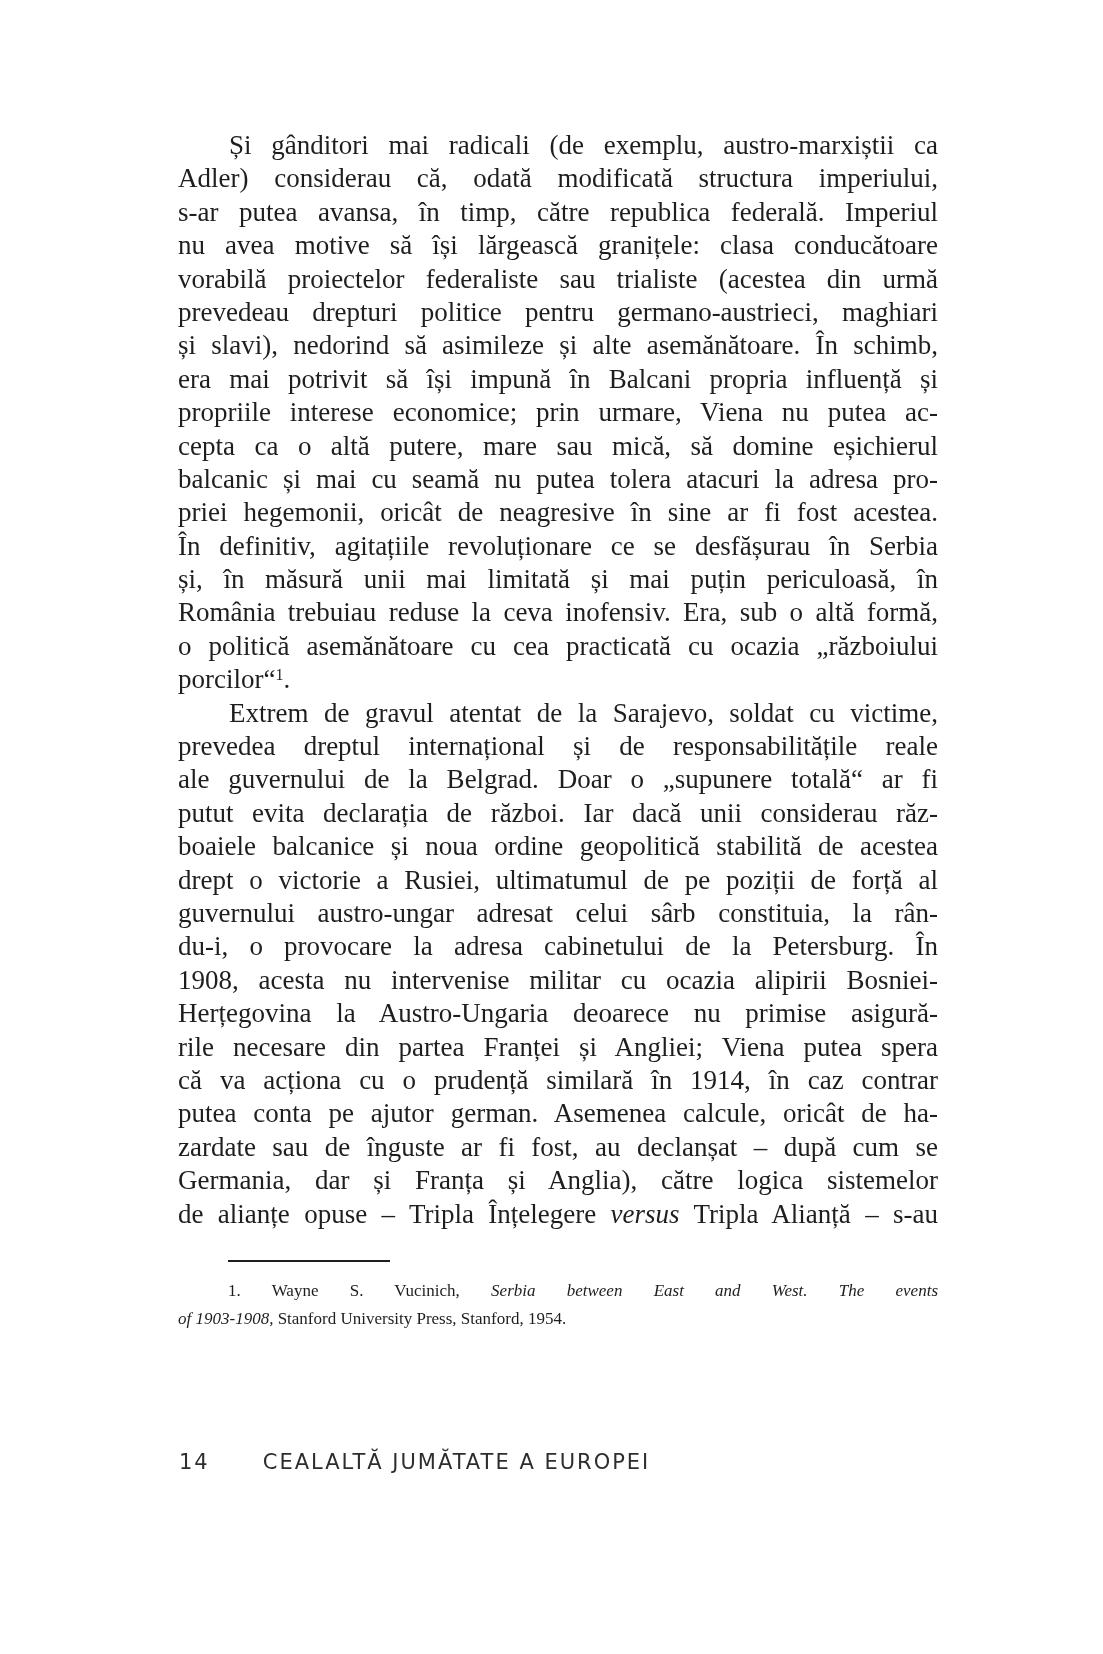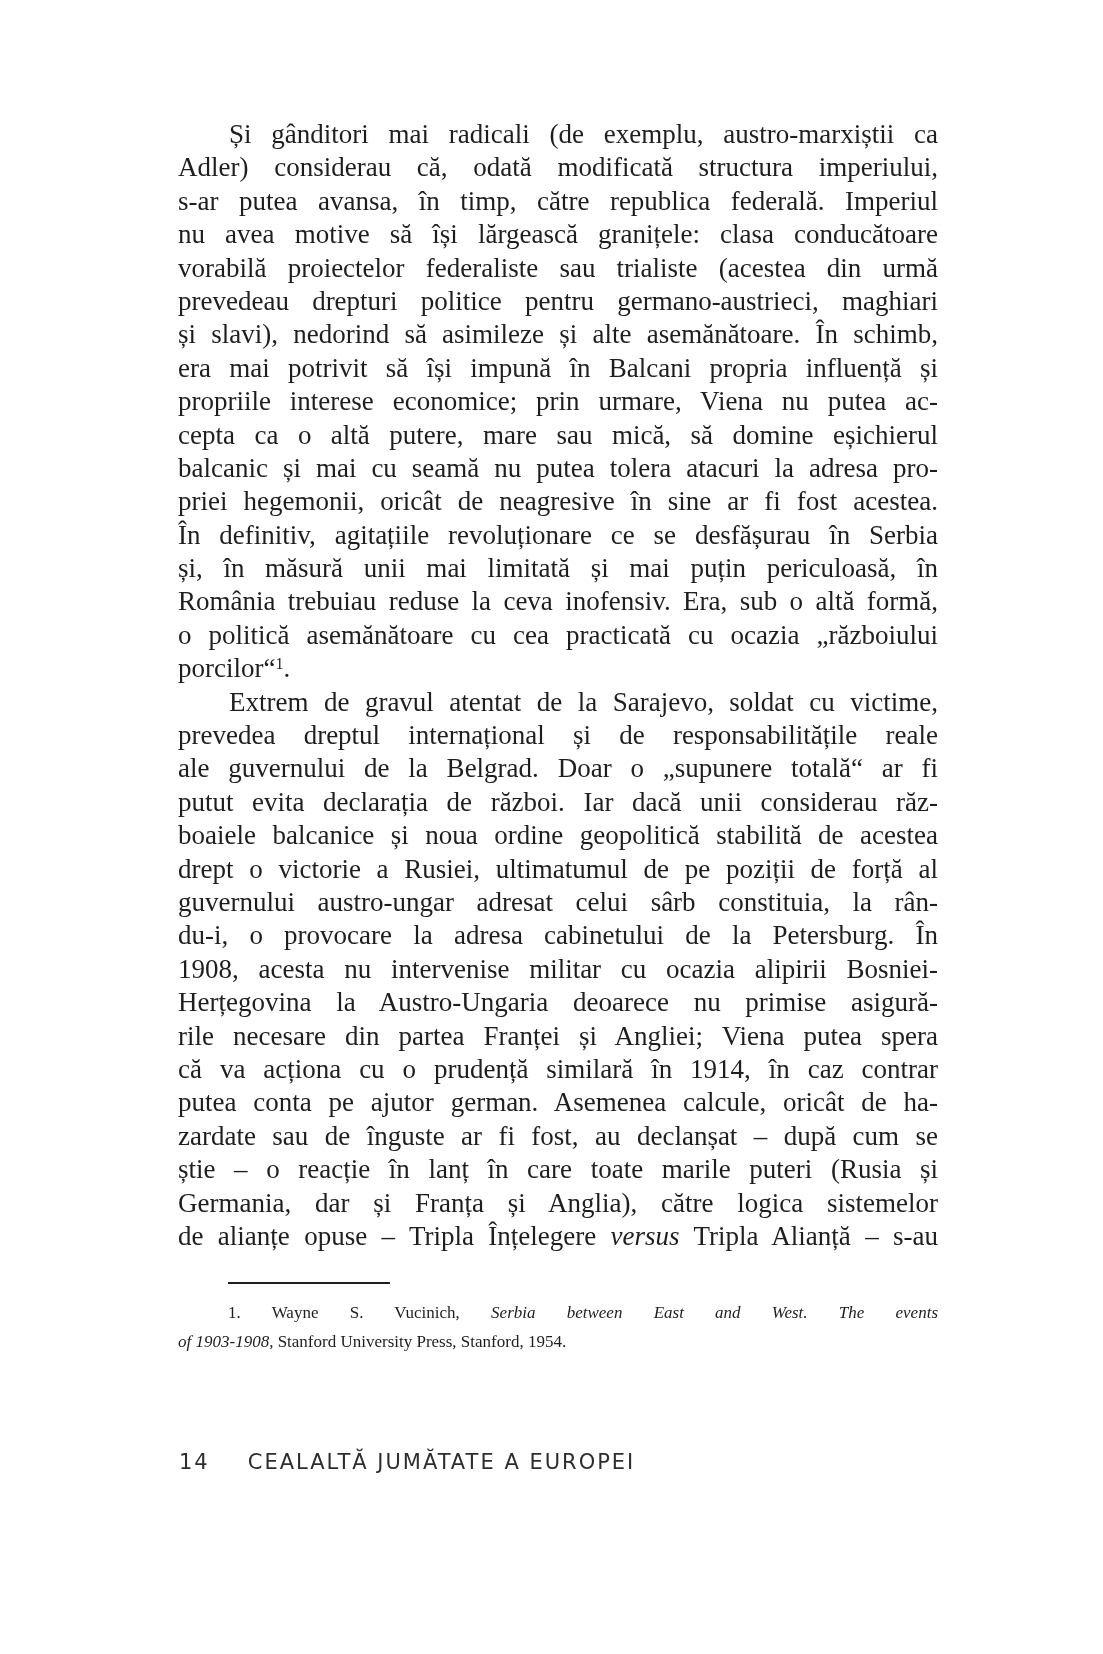--- a/index.html
+++ b/index.html
@@ -11,21 +11,21 @@
     font-family: "Liberation Serif", "DejaVu Serif", serif;
   }
   .page {
     position: absolute;
     inset: 0;
     background: var(--page-bg, #ffffff);
   }
   .text-block {
     position: absolute;
     left: 178px;
-    top: 118px;
+    top: 129px;
     width: 760px;
     color: var(--text-color, #1e1e1e);
   }
   .body-lines .line {
     font-size: 27px;
     line-height: 33.4px;
     height: 33.4px;
     overflow: hidden;
     white-space: normal;
   }
@@ -54,21 +54,21 @@
     height: 28.5px;
     overflow: hidden;
   }
   .footnote .line.indent { text-indent: 50px; }
   .running-footer {
     position: absolute;
     left: 179px;
     top: 1450px;
     display: flex;
     align-items: center;
-    gap: 38px;
+    gap: 53px;
     font-family: "DejaVu Sans", "Liberation Sans", sans-serif;
     font-size: 21px;
     font-weight: 500;
     letter-spacing: 2px;
     color: var(--footer-color, #2d2d2d);
   }
 </style>
 </head>
 <body>
 
@@ -100,21 +100,20 @@
         <div class="line just"><span>boaiele balcanice și noua ordine geopolitică stabilită de acestea</span></div>
         <div class="line just"><span>drept o victorie a Rusiei, ultimatumul de pe poziții de forță al</span></div>
         <div class="line just"><span>guvernului austro-ungar adresat celui sârb constituia, la rân-</span></div>
         <div class="line just"><span>du-i, o provocare la adresa cabinetului de la Petersburg. În</span></div>
         <div class="line just"><span>1908, acesta nu intervenise militar cu ocazia alipirii Bosniei-</span></div>
         <div class="line just"><span>Herțegovina la Austro-Ungaria deoarece nu primise asigură-</span></div>
         <div class="line just"><span>rile necesare din partea Franței și Angliei; Viena putea spera</span></div>
         <div class="line just"><span>că va acționa cu o prudență similară în 1914, în caz contrar</span></div>
         <div class="line just"><span>putea conta pe ajutor german. Asemenea calcule, oricât de ha-</span></div>
         <div class="line just"><span>zardate sau de înguste ar fi fost, au declanșat – după cum se</span></div>
-        <div class="line just"><span>știe – o reacție în lanț în care toate marile puteri (Rusia și</span></div>
         <div class="line just"><span>Germania, dar și Franța și Anglia), către logica sistemelor</span></div>
         <div class="line just"><span>de alianțe opuse – Tripla Înțelegere </span><em>versus</em><span> Tripla Alianță – s-au</span></div>
       </div>
 
     <hr class="footnote-rule">
 
     <div class="footnote">
         <div class="line just indent"><span>1. Wayne S. Vucinich, </span><em>Serbia between East and West. The events</em></div>
         <div class="line"><em>of 1903-1908,</em><span> Stanford University Press, Stanford, 1954.</span></div>
       </div>

